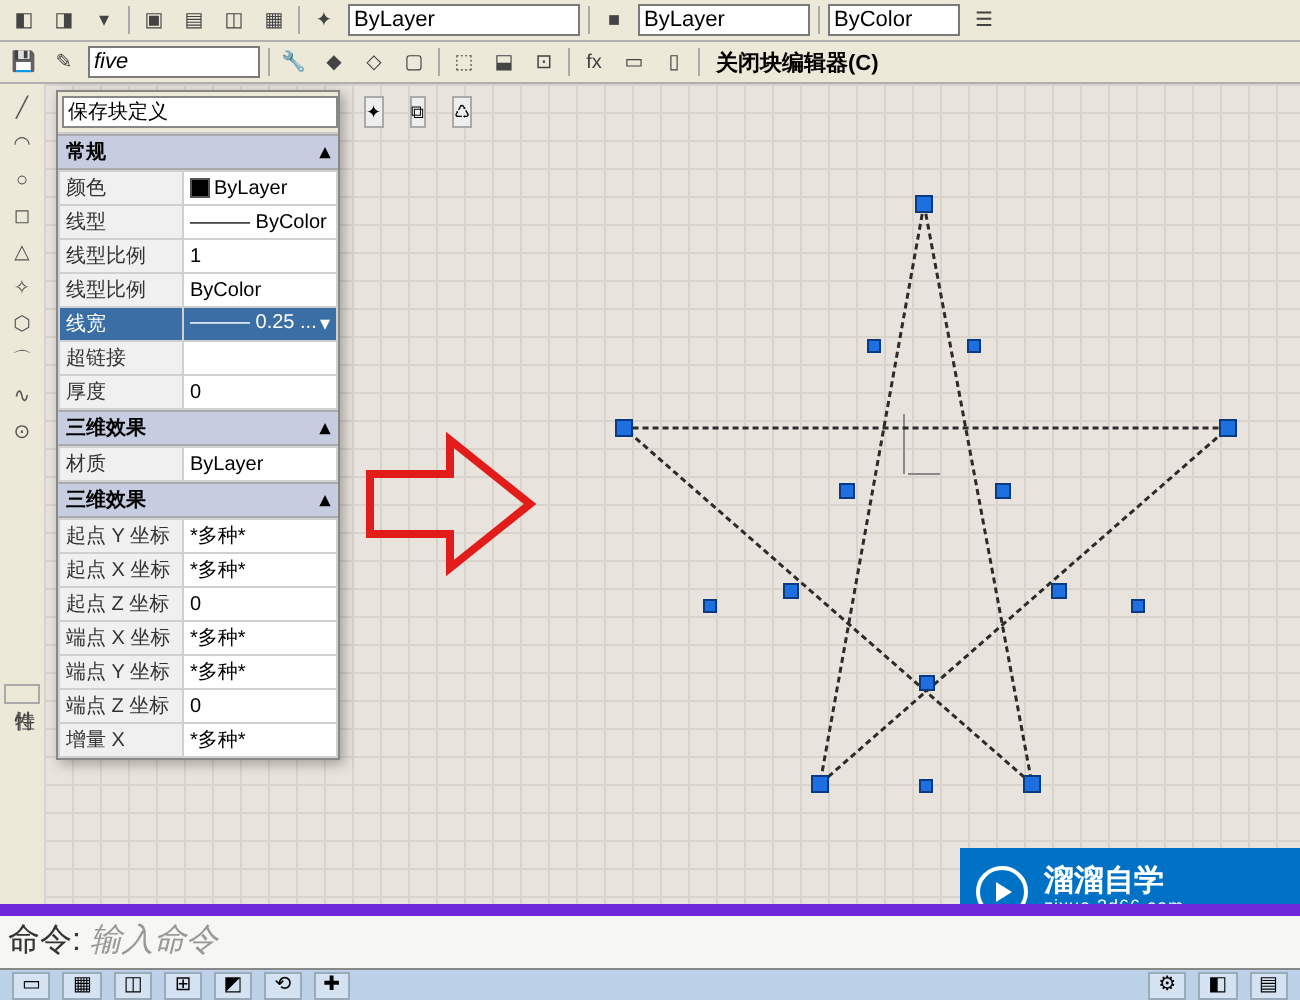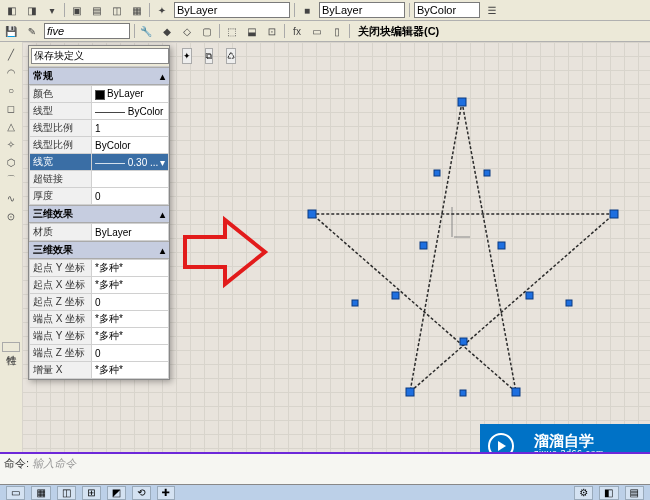--- a/index.html
+++ b/index.html
@@ -151,22 +151,22 @@
     content: " ▾";
     float: right;
   }
   .cmdbar {
     position: absolute;
     left: 0;
     bottom: 16px;
     width: 650px;
     height: 32px;
     background: #f6f6f2;
-    border-top: 2px solid #6d28d9;
-    font-size: 11px;
+    border-top: 6px solid #6d28d9;
+    font-size: 16px;
     padding: 2px 4px;
     box-sizing: border-box;
   }
   .cmdbar .prompt {
     color: #333;
   }
   .cmdbar .hint {
     color: #999;
     font-style: italic;
   }
@@ -196,21 +196,21 @@
     position: absolute;
     right: 0;
     bottom: 32px;
     width: 170px;
     height: 44px;
     background: #0072c6;
     color: #fff;
     display: flex;
     align-items: center;
     padding: 0 8px;
-    gap: 20px;
+    gap: 8px;
     font-size: 13px;
     box-sizing: border-box;
   }
   .watermark .play {
     width: 22px;
     height: 22px;
     border: 2px solid #fff;
     border-radius: 50%;
     display: flex;
     align-items: center;
@@ -391,21 +391,21 @@
     <tr>
           <td class="k">线型比例</td>
           <td class="v">1</td>
         </tr>
     <tr>
           <td class="k">线型比例</td>
           <td class="v">ByColor</td>
         </tr>
     <tr class="sel">
           <td class="k">线宽</td>
-          <td class="v">——— 0.30 ...</td>
+          <td class="v">——— 0.25 ...</td>
         </tr>
     <tr>
           <td class="k">超链接</td>
           <td class="v"></td>
         </tr>
     <tr>
           <td class="k">厚度</td>
           <td class="v">0</td>
         </tr>
   </tbody>

